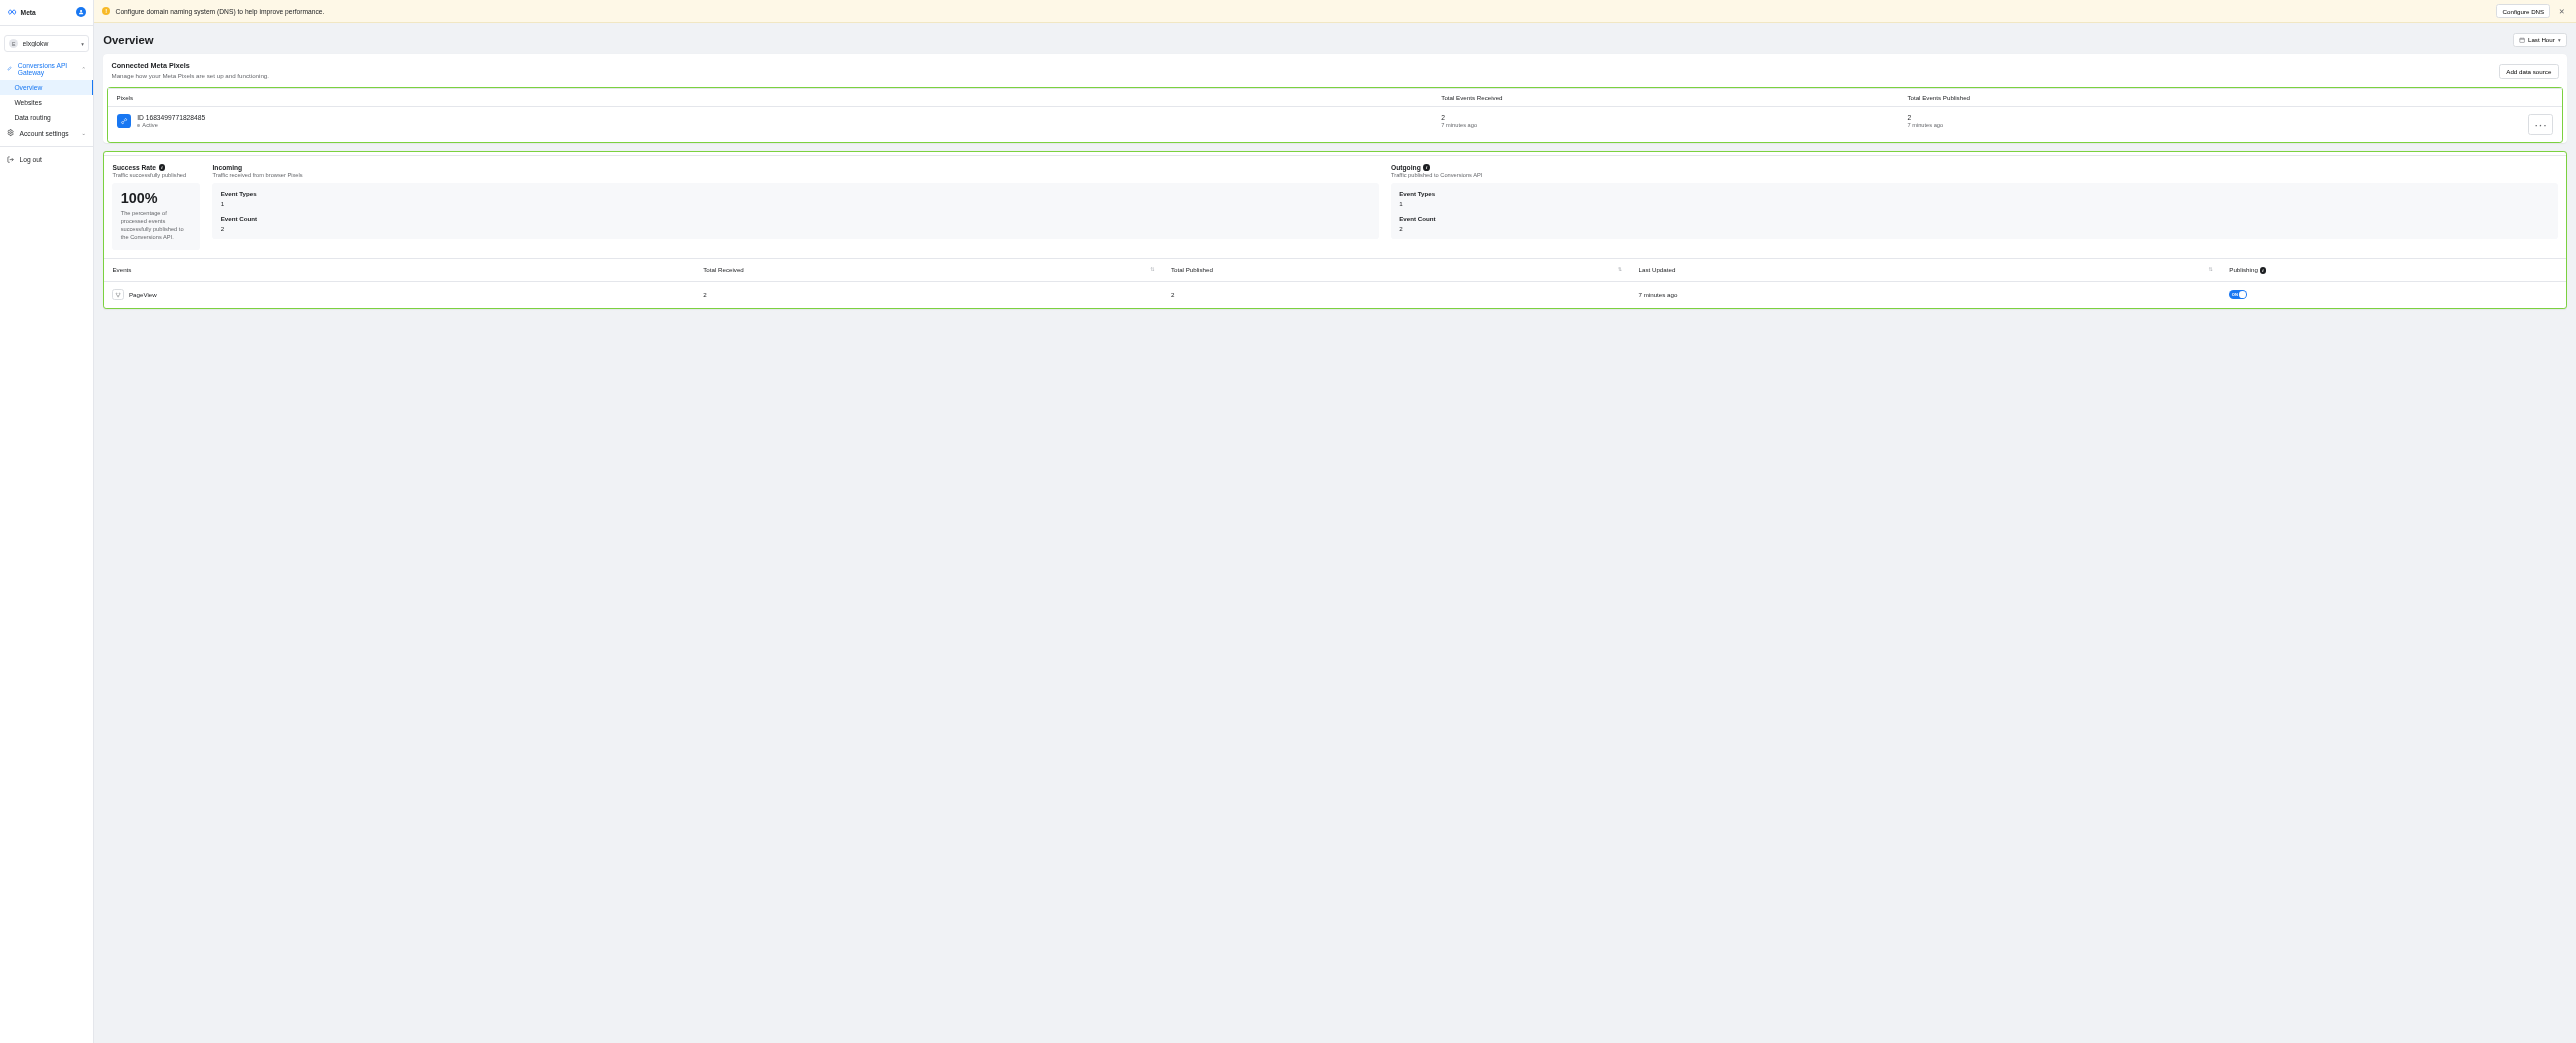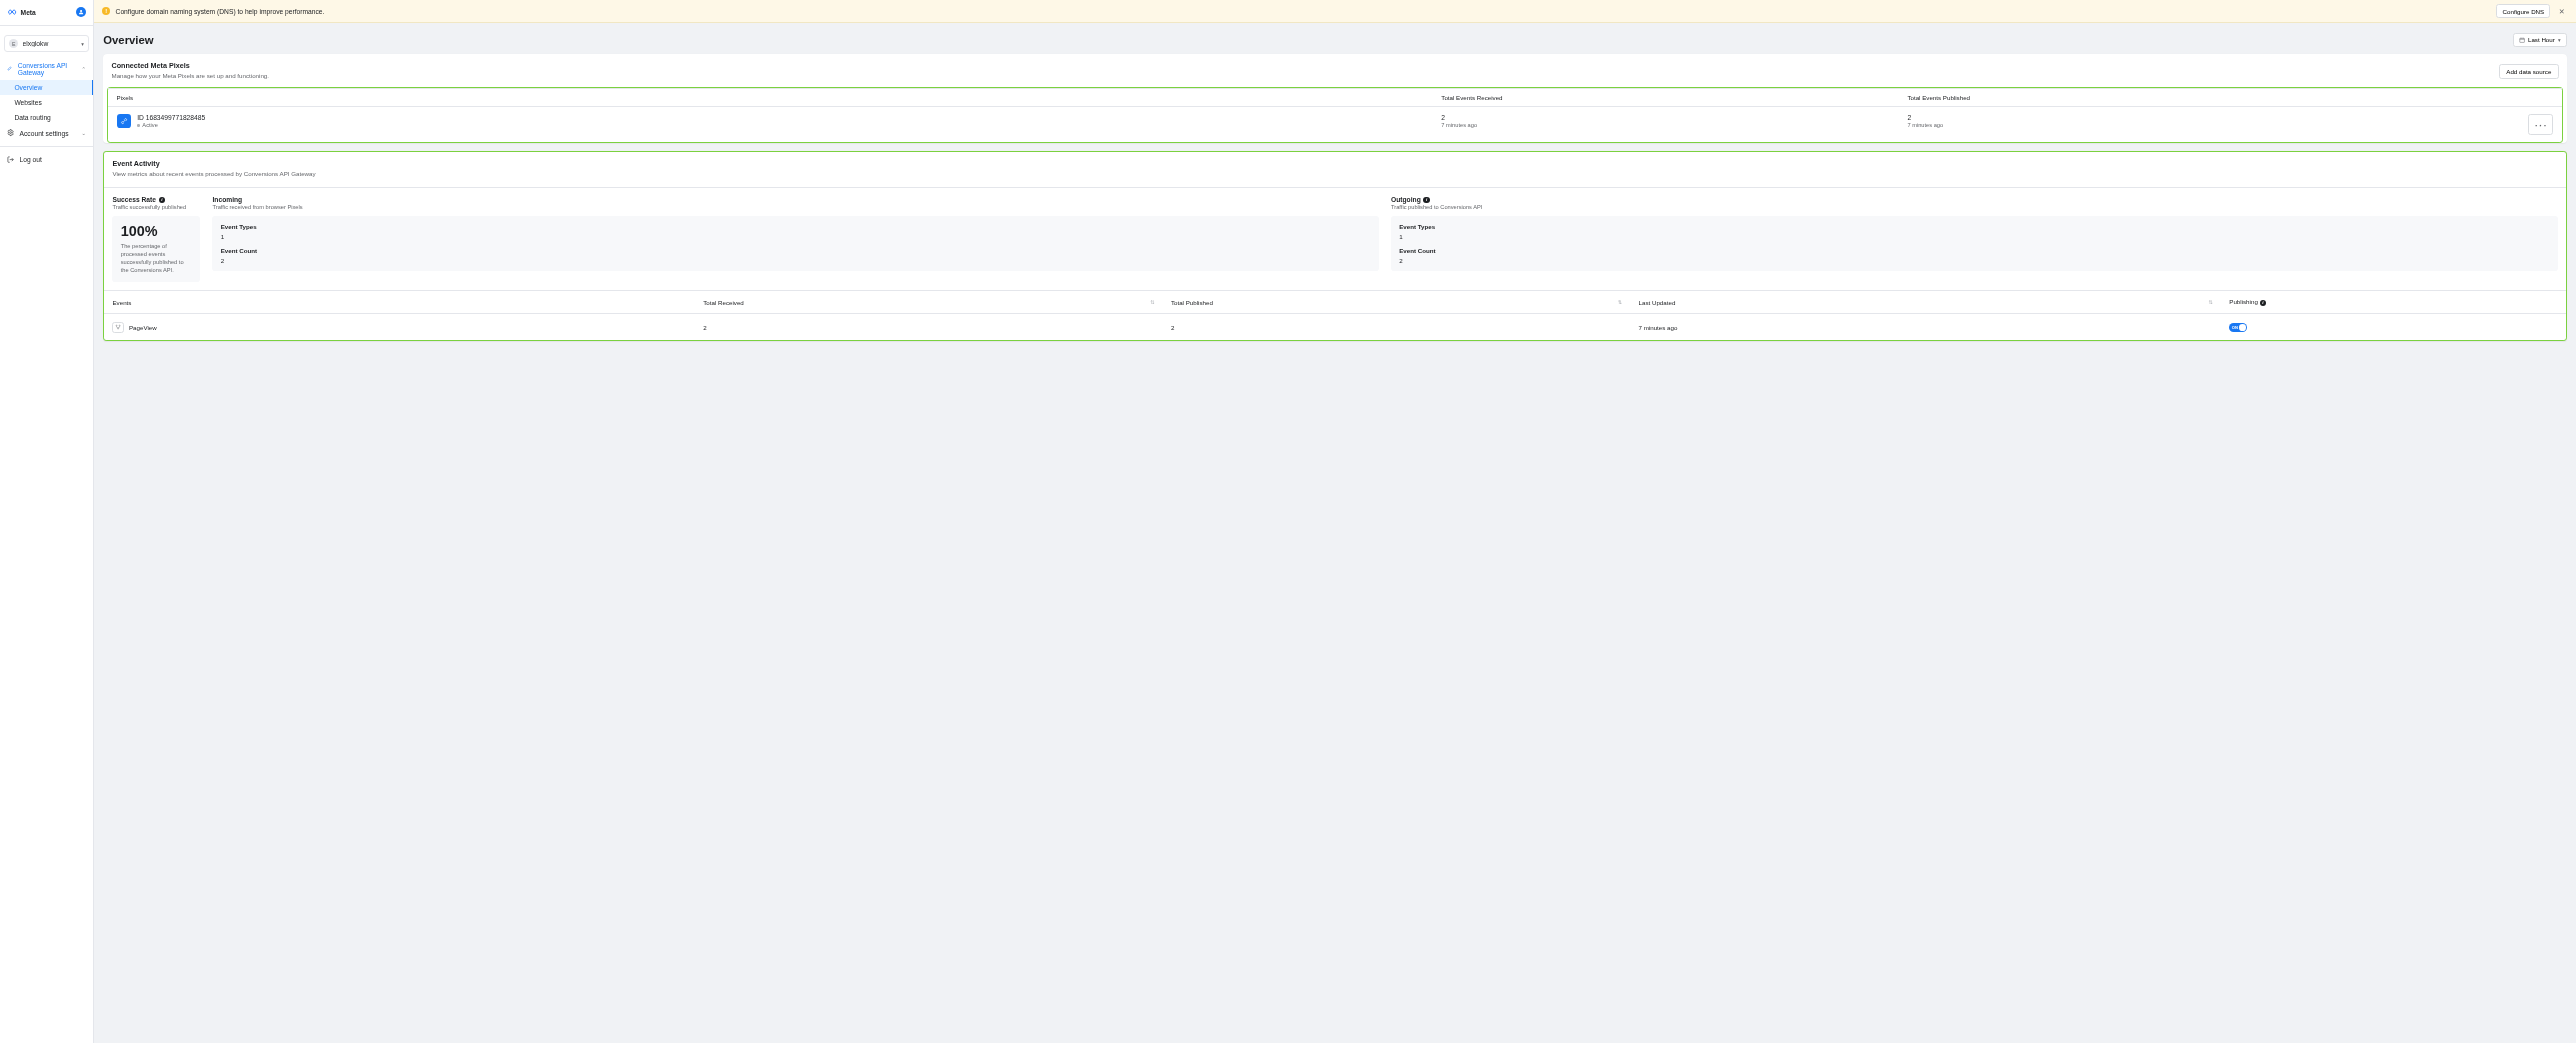--- a/index.html
+++ b/index.html
@@ -227,24 +227,20 @@
                 <td style="text-align:right;">
                   <button class="more-btn">···</button>
                 </td>
               </tr>
             </tbody>
           </table>
         </div>
       </div>
 
       <div class="card hl-green">
-        <div class="card-pad">
-          <div class="card-title">Event Activity</div>
-          <div class="card-sub">View metrics about recent events processed by Conversions API Gateway</div>
-        </div>
         <div class="section-divider"></div>
 
         <div class="metrics-row" style="padding-top:8.2px;">
           <div class="metric-col sr">
             <div class="metric-label">
               <span>Success Rate</span>
               <span class="info-icon">i</span>
             </div>
             <div class="metric-desc">Traffic successfully published</div>
             <div class="metric-box">

